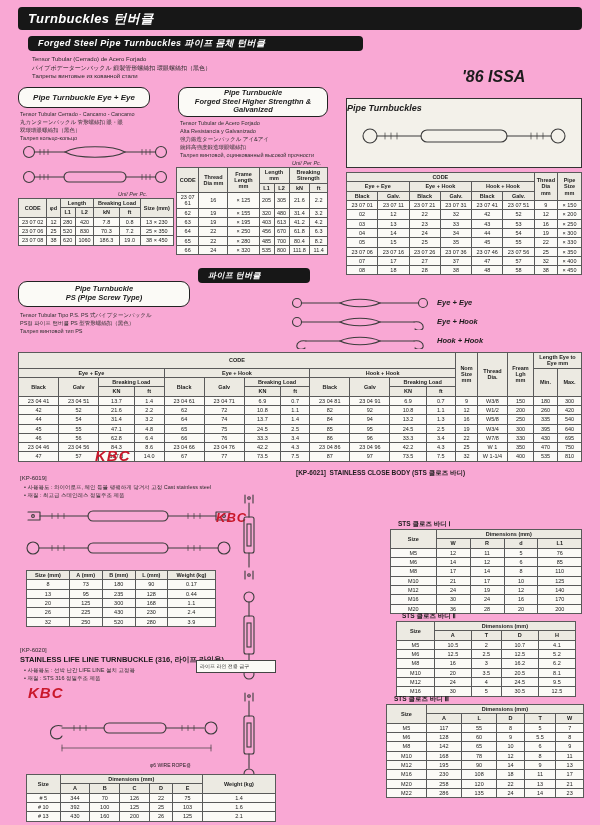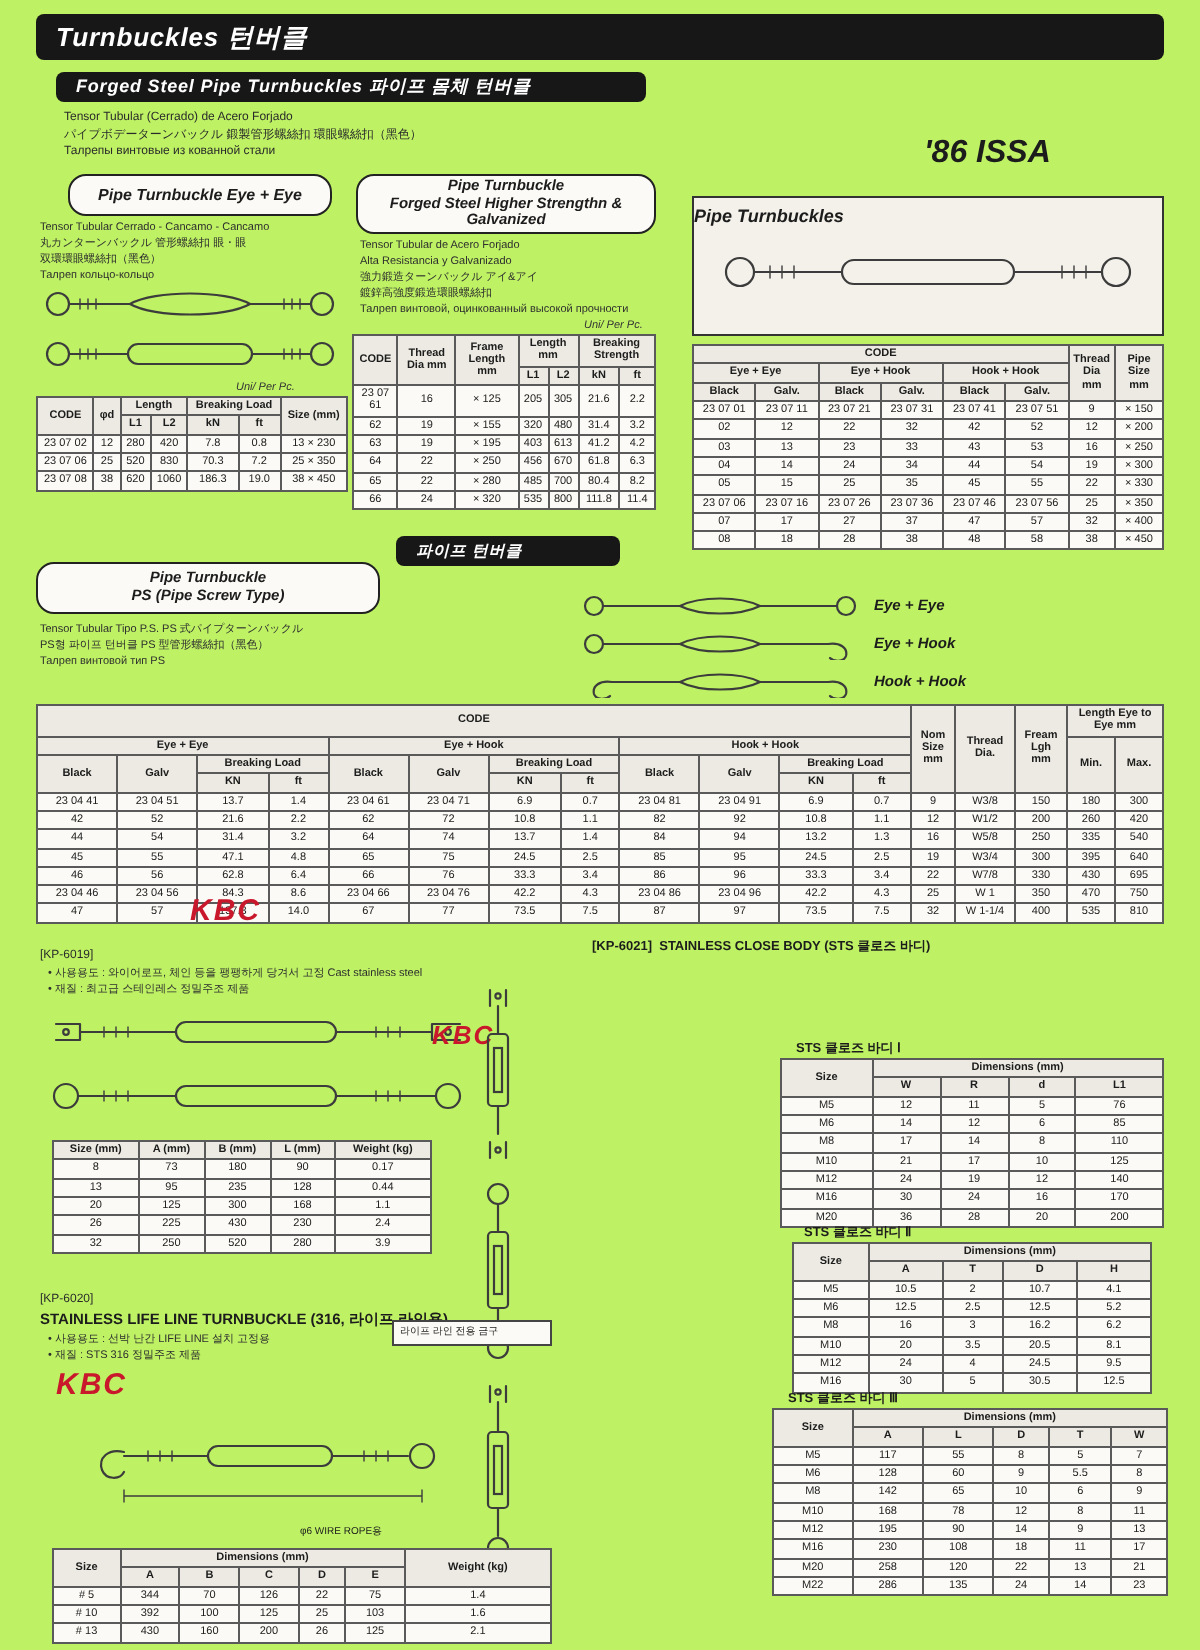--- a/index.html
+++ b/index.html
@@ -1,17 +1,17 @@
 <!DOCTYPE html>
 <html><head>
 <meta charset="utf-8">
 <style>
   *{margin:0;padding:0;box-sizing:border-box}
   body{background:#d8d6d2;font-family:"Liberation Sans",sans-serif;color:#1c1c1c}
-  .page{position:relative;width:600px;height:825px;background:#bef264;margin:0 auto;overflow:hidden}
+  .page{position:relative;width:600px;height:825px;background:#f9a8d4;margin:0 auto;overflow:hidden}
   .abs{position:absolute}
   .bar{background:#171717;color:#fff;font-style:italic;font-weight:bold;border-radius:4px;
        display:flex;align-items:center;padding:0 10px;letter-spacing:.4px}
   .obox{border:1.5px solid #222;border-radius:9px;display:flex;flex-direction:column;align-items:center;
         justify-content:center;text-align:center;font-weight:bold;font-style:italic;background:#fbfaf6;line-height:1.15}
   .tiny{font-size:6px;line-height:1.45;color:#2a2a2a}
   .tinier{font-size:5.5px;line-height:1.45;color:#2e2e2e}
   .t{border-collapse:collapse;background:#fbfaf6}
   .t th,.t td{border:1px solid #5a5a5a;font-size:5.5px;padding:1px 2px;text-align:center;font-weight:normal;line-height:1.15}
   .t th{background:#eceae2;font-weight:bold}
@@ -23,30 +23,30 @@
   .note{border:1px solid #444;font-size:5px;line-height:1.3;padding:2px 3px;background:#fbfaf6}
 </style>
 </head>
 <body>
 
 <div class="page">
 
   <div class="bar abs" style="left:18px;top:7px;width:564px;height:23px;font-size:13px">
     <span>Turnbuckles   턴버클</span>
   </div>
-  <div class="bar abs" style="left:28px;top:36px;width:295px;height:15px;font-size:9px">
+  <div class="bar abs" style="left:28px;top:36px;width:335px;height:15px;font-size:9px">
     <span>Forged Steel Pipe Turnbuckles   파이프 몸체 턴버클</span>
   </div>
   <div class="abs tiny" style="left:32px;top:55px">
     <div>Tensor Tubular (Cerrado) de Acero Forjado</div>
     <div>パイプボデーターンバックル   鍛製管形螺絲扣   環眼螺絲扣（黑色）</div>
     <div>Талрепы винтовые из кованной стали</div>
   </div>
 
-  <div class="obox abs" style="left:34px;top:87px;width:132px;height:21px;font-size:8px">
+  <div class="obox abs" style="left:18px;top:87px;width:132px;height:21px;font-size:8px">
     <span>Pipe Turnbuckle  Eye + Eye</span>
   </div>
   <div class="abs tinier" style="left:20px;top:111px">
     <div>Tensor Tubular Cerrado - Cancamo - Cancamo</div>
     <div>丸カンターンバックル   管形螺絲扣 眼・眼</div>
     <div>双環環眼螺絲扣（黑色）</div>
     <div>Талреп кольцо-кольцо</div>
   </div>
   <svg class="abs" style="left:20px;top:140px" width="150" height="24" viewBox="0 0 150 24">
     <g class="stroke">

